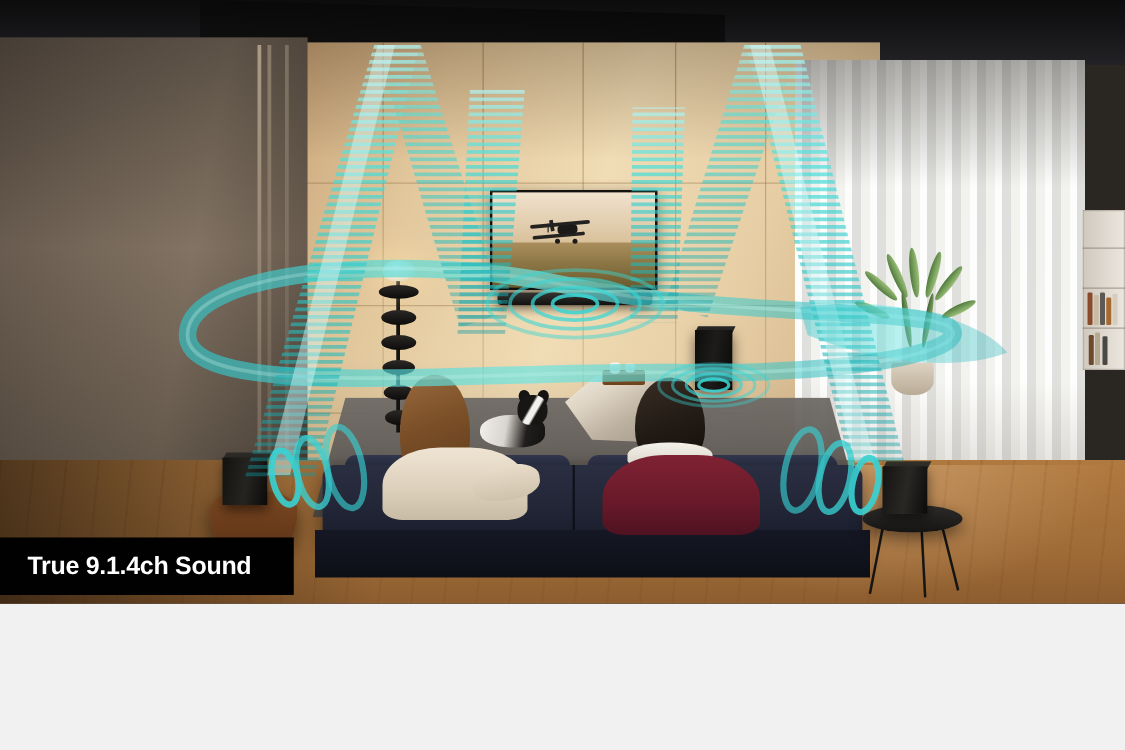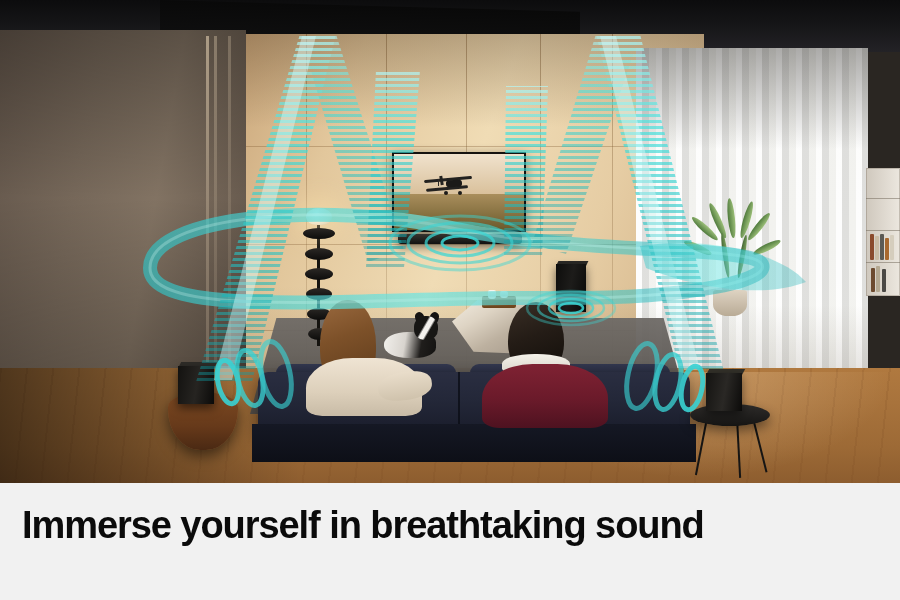--- a/index.html
+++ b/index.html
@@ -558,18 +558,18 @@
 
       <g fill="none" stroke="#39d2d3" opacity=".9">
         <ellipse cx="692" cy="388" rx="10" ry="22" stroke-width="5" transform="rotate(12 692 388)"></ellipse>
         <ellipse cx="668" cy="382" rx="12" ry="28" stroke-width="5" transform="rotate(12 668 382)" opacity=".85"></ellipse>
         <ellipse cx="642" cy="376" rx="14" ry="33" stroke-width="5" transform="rotate(12 642 376)" opacity=".7"></ellipse>
       </g>
     </svg>
 
   </div>
 
-
-  <div id="caption">
-    <h1 class="headline">Immerse yourself in breathtaking sound</h1>
+  <div id="badge">
+    <span class="badge-text">True 9.1.4ch Sound</span>
   </div>
 
+
 </div>
 
 </body></html>

